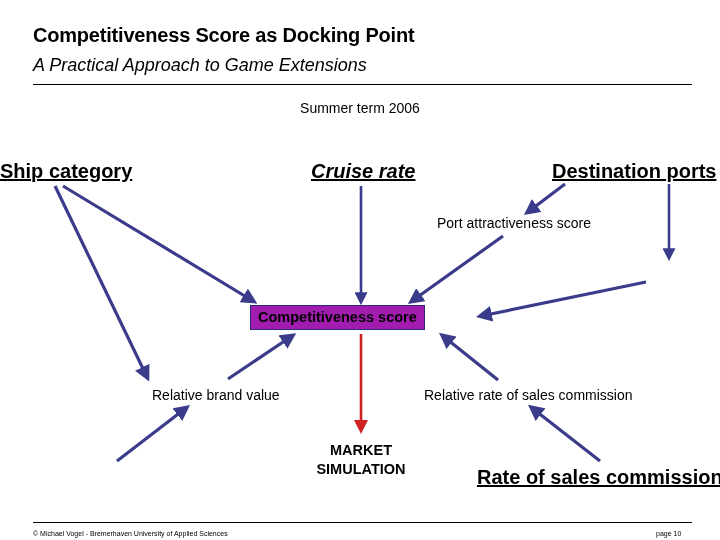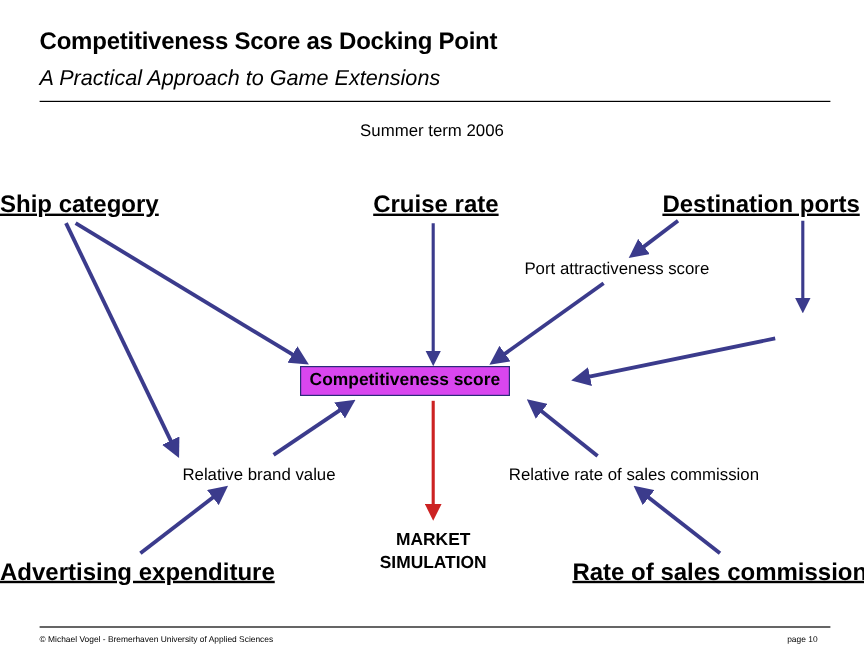--- a/index.html
+++ b/index.html
@@ -27,21 +27,21 @@
     position:absolute;left:0;top:86px;width:720px;text-align:center;
     font-size:14px;white-space:nowrap;
   }
 
   .node{position:absolute;white-space:nowrap;font-size:14px;}
   .driver{font-weight:bold;text-decoration:underline;font-size:20px;}
   .plain{font-weight:normal;}
   .simlabel{font-weight:bold;font-size:14.5px;text-align:center;line-height:19px;}
 
   .scorebox{
-    position:absolute;background:#d946ef;border:1px solid #2b2b7a;
+    position:absolute;background:#a21caf;border:1px solid #2b2b7a;
     font-size:14.5px;font-weight:bold;color:#000;
     padding:3px 7px 4px 7px;white-space:nowrap;
   }
 
   .footrule{position:absolute;left:33px;top:508px;width:659px;height:1px;background:#000;}
   .credit{position:absolute;left:33px;top:516px;font-size:7px;white-space:nowrap;}
   .pageno{position:absolute;left:656px;top:516px;font-size:7px;white-space:nowrap;}
 </style>
 </head>
 <body>
@@ -83,34 +83,33 @@
 
     <line x1="117" y1="447" x2="186" y2="394" stroke="#3b3b8c" stroke-width="3.2" marker-end="url(#navyhead)"></line>
 
     <line x1="600" y1="447" x2="532" y2="394" stroke="#3b3b8c" stroke-width="3.2" marker-end="url(#navyhead)"></line>
 
     <line x1="361" y1="320" x2="361" y2="415" stroke="#cc2222" stroke-width="2.6" marker-end="url(#redhead)"></line>
   </svg>
 
   <div class="node driver" style="left:0px;top:146px;">Ship category</div>
 
-  <div class="node driver" style="left:311px;top:146px;">Cruise rate</div>
+  <div class="node driver" style="left:311px;top:146px;font-style:italic;">Cruise rate</div>
 
   <div class="node driver" style="left:552px;top:146px;">Destination ports</div>
 
   <div class="node plain" style="left:437px;top:201px;">Port attractiveness score</div>
 
 
   <div class="scorebox" style="left:250px;top:291px;">Competitiveness score</div>
 
   <div class="node plain" style="left:112px;top:373px;margin-left:40px;">Relative brand value</div>
 
   <div class="node plain" style="left:424px;top:373px;">Relative rate of sales commission</div>
 
-  <div class="node driver" style="left:0px;top:452px;">Advertising expenditure</div>
 
   <div class="node driver" style="left:477px;top:452px;">Rate of sales commission</div>
 
   <div class="simlabel" style="position:absolute;left:281px;top:427px;width:160px;">
     <div>MARKET</div>
     <div>SIMULATION</div>
   </div>
 
   <div class="footrule"></div>
   <div class="credit">© Michael Vogel - Bremerhaven University of Applied Sciences</div>

